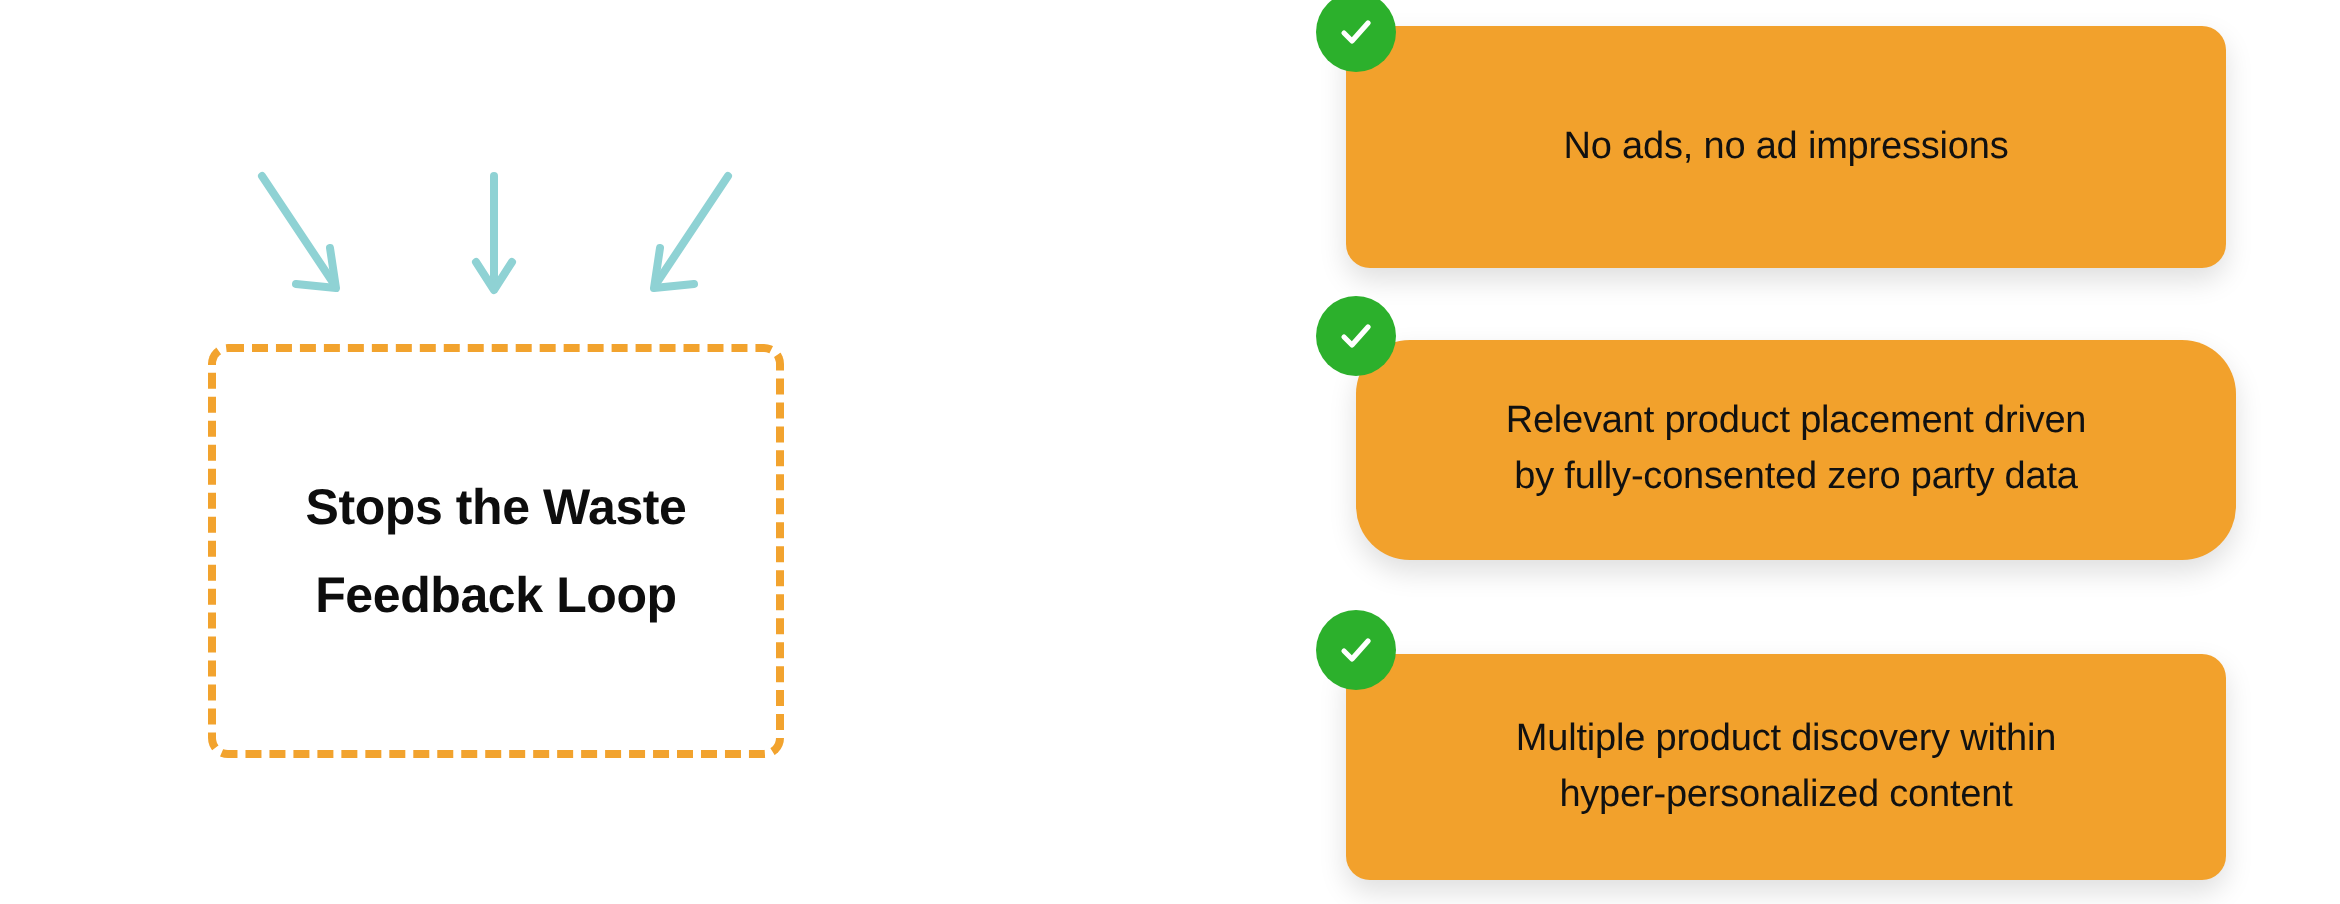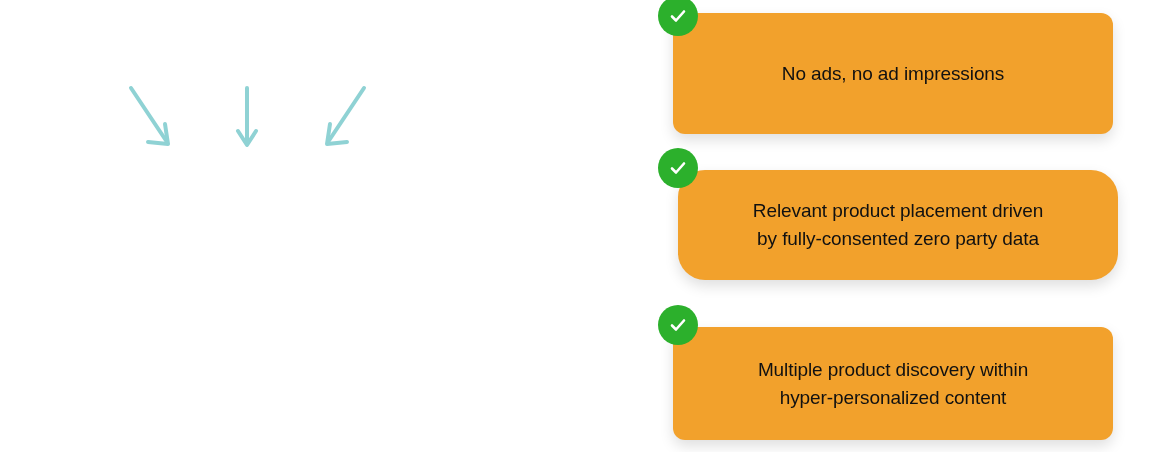--- a/index.html
+++ b/index.html
@@ -154,20 +154,24 @@
       <line x1="147" y1="10" x2="147" y2="64" stroke="#8FD2D4" stroke-width="4" stroke-linecap="round"></line>
       <polyline points="138,53 147,67 156,53" fill="none" stroke="#8FD2D4" stroke-width="4" stroke-linecap="round" stroke-linejoin="round"></polyline>
     </g>
 
     <g>
       <line x1="264" y1="10" x2="228" y2="64" stroke="#8FD2D4" stroke-width="4" stroke-linecap="round"></line>
       <polyline points="230,46 227,66 247,64" fill="none" stroke="#8FD2D4" stroke-width="4" stroke-linecap="round" stroke-linejoin="round"></polyline>
     </g>
   </svg>
 
+  <div id="waste-loop-box">
+    <div id="waste-loop-label">Stops the Waste
+Feedback Loop</div>
+  </div>
 
 </div>
 
 <div id="right-panel">
 
   <div class="benefit-row" id="benefit-row-1">
     <div class="check-badge" id="check-badge-1">
       <svg width="22" height="22" viewBox="0 0 22 22" aria-hidden="true">
         <polyline points="5,11.5 9,15.5 17,6.5" fill="none" stroke="#ffffff" stroke-width="2.6" stroke-linecap="round" stroke-linejoin="round"></polyline>
       </svg>

